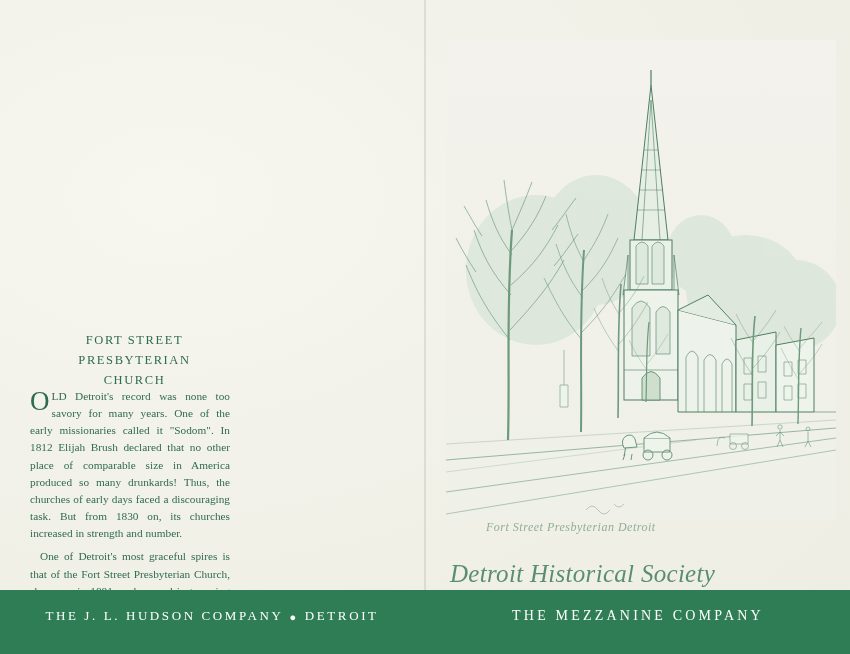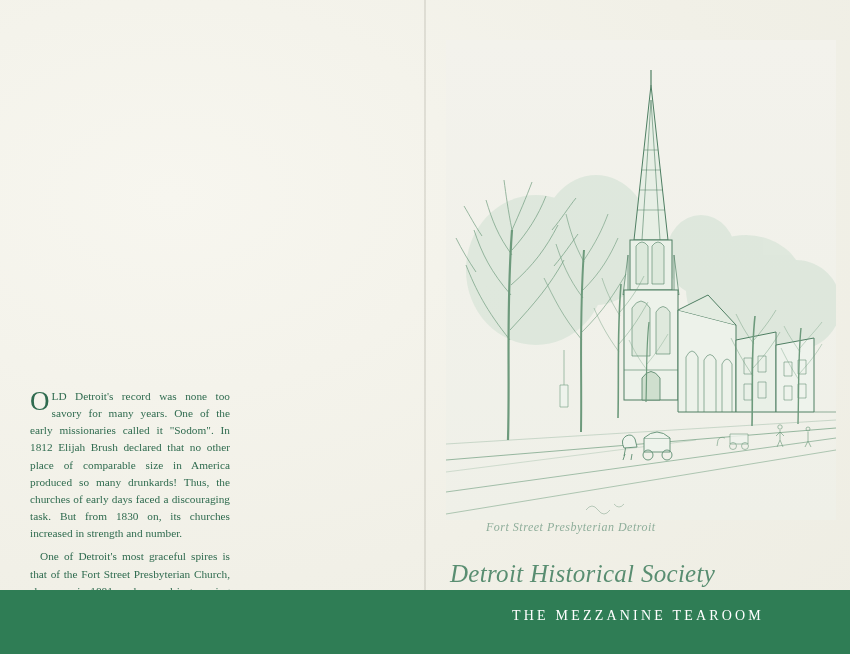--- a/index.html
+++ b/index.html
@@ -117,20 +117,24 @@
   .bullet-dot{padding:0 6px;font-size:11px;vertical-align:middle;}
 </style>
 </head>
 <body>
 
 <div class="page">
   <div class="paper-tint"></div>
   <div class="fold"></div>
 
   <div class="left-panel">
+    <div class="heading">
+      <span>FORT STREET PRESBYTERIAN</span><br>
+      <span>CHURCH</span>
+    </div>
 
     <div class="body-copy">
       <p>
         <span class="dropcap">O</span><span>LD Detroit's record was none too savory for many years. One of the early missionaries called it "Sodom". In 1812 Elijah Brush declared that no other place of comparable size in America produced so many drunkards! Thus, the churches of early days faced a discouraging task. But from 1830 on, its churches increased in strength and number.</span>
       </p>
       <p class="indent">One of Detroit's most graceful spires is that of the Fort Street Presbyterian Church, shown as in 1881, embowered in towering trees and surrounded by prosperous homes.</p>
     </div>
   </div>
 
   <div class="right-panel">
@@ -268,14 +272,17 @@
         </g>
       </svg>
     </div>
 
     <div class="caption">Fort Street Presbyterian Detroit</div>
   </div>
 
   <div class="watermark">Detroit Historical Society</div>
 
   <div class="footer-bar"></div>
-  <div class="footer-right">THE MEZZANINE TEAROOM</div>
+  <div class="footer-left">
+    <span>THE J. L. HUDSON COMPANY</span><span class="bullet-dot">●</span><span>DETROIT</span>
+  </div>
+  <div class="footer-right">THE MEZZANINE COMPANY</div>
 </div>
 
 </body></html>

